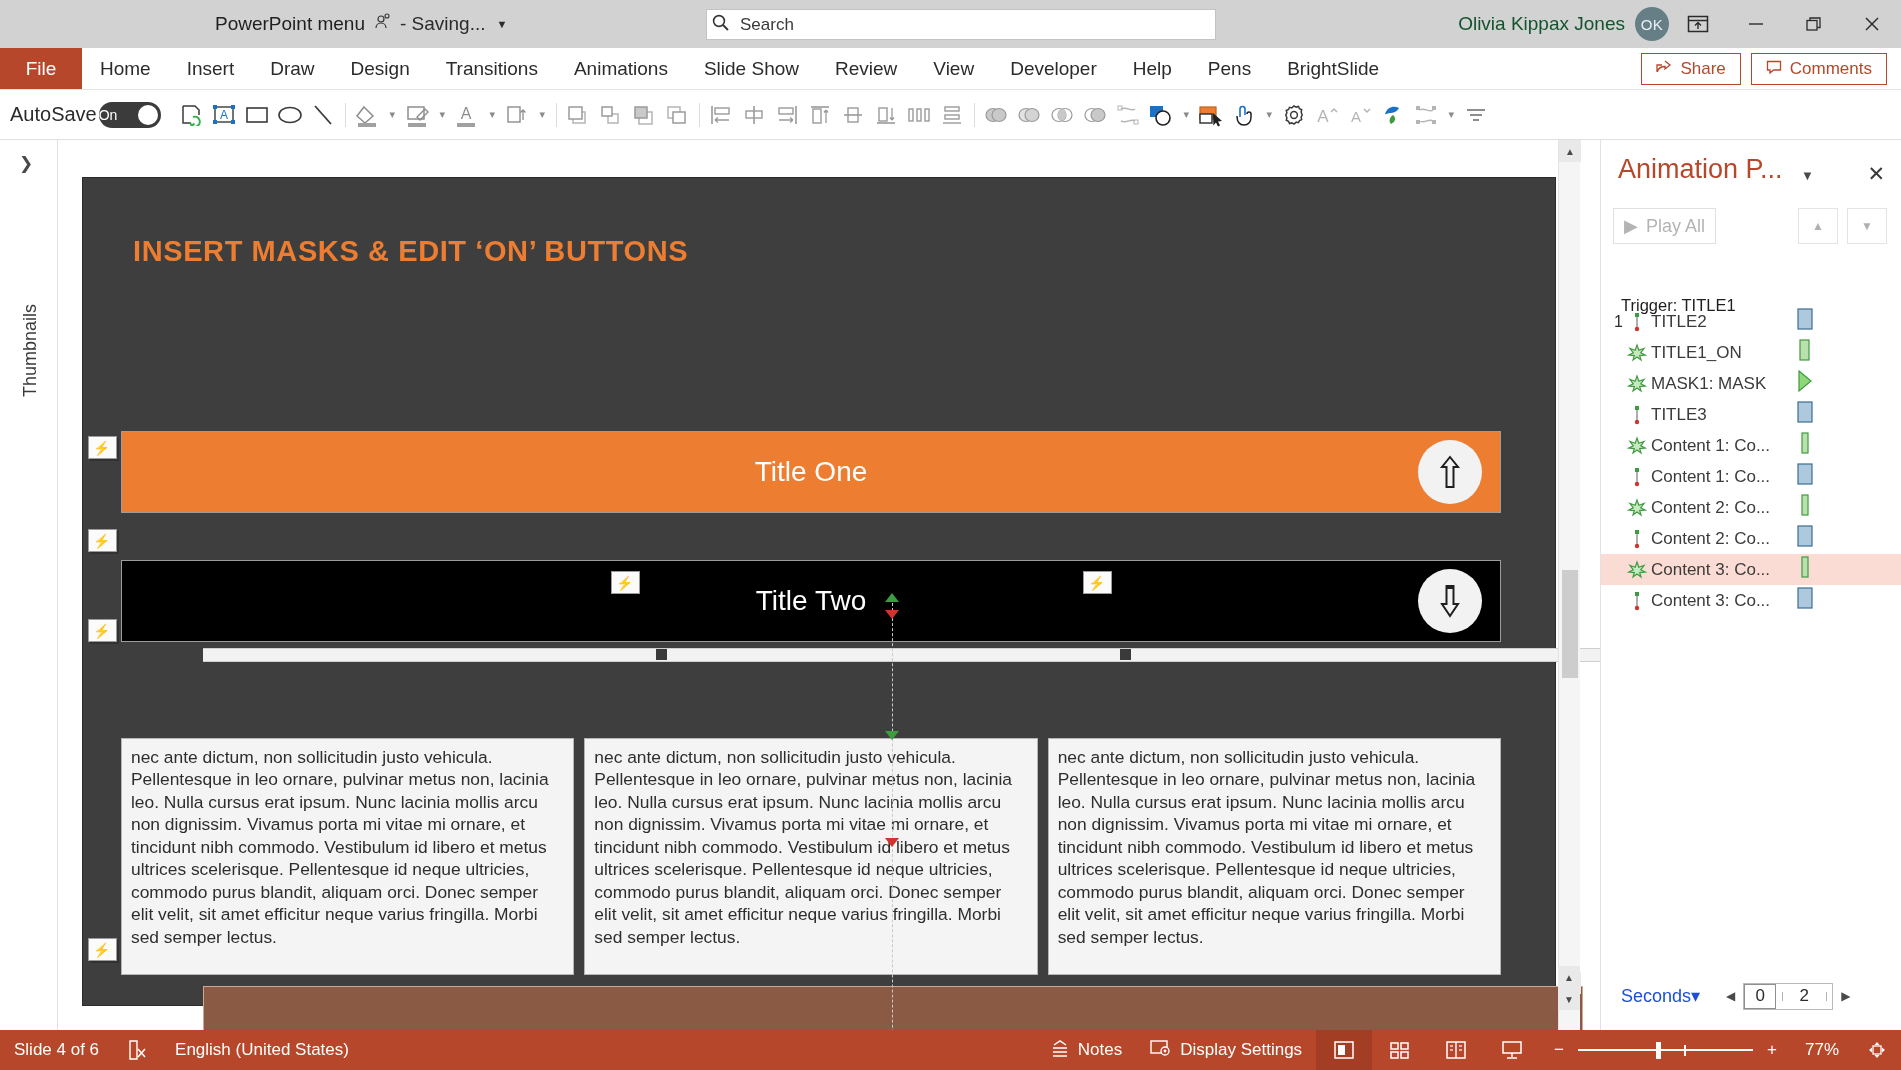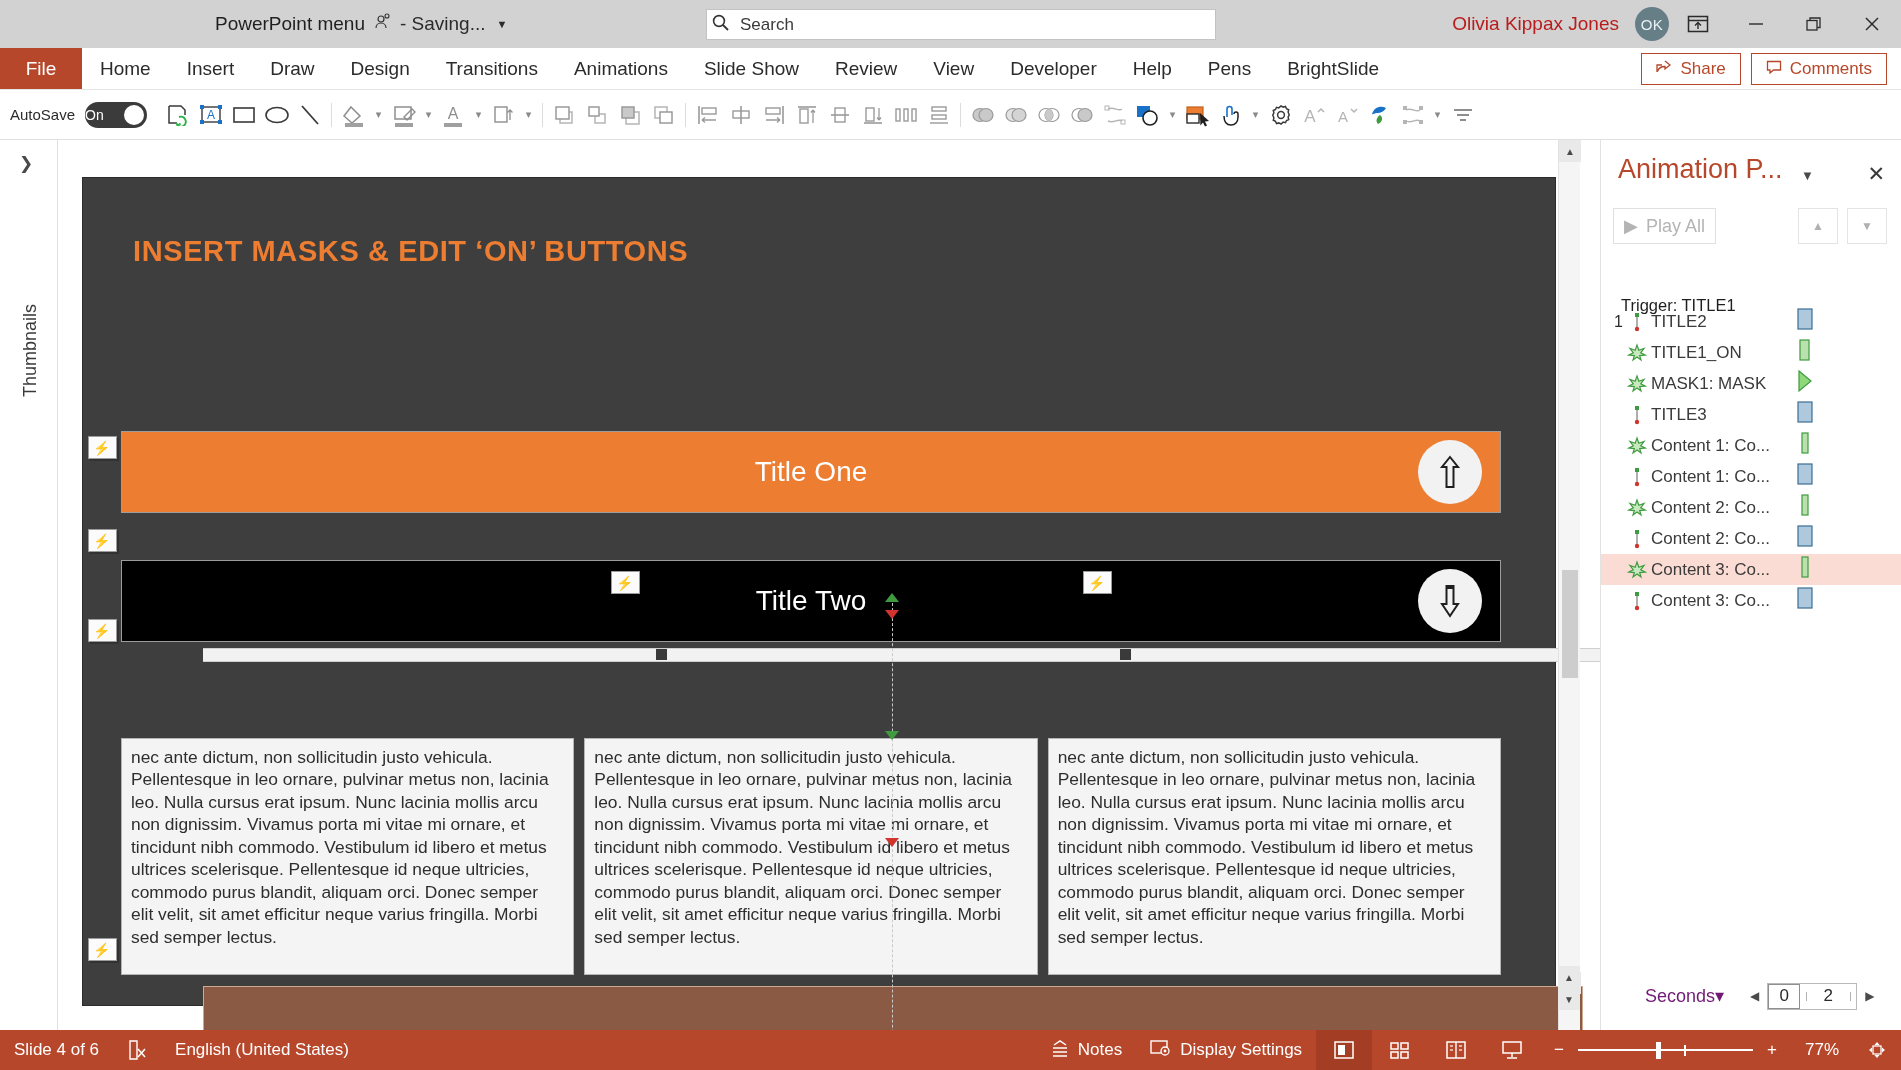--- a/index.html
+++ b/index.html
@@ -26,21 +26,21 @@
   .searchbox{
     position:absolute; left:706px; top:9px; width:510px; height:31px;
     background:#ffffff; border:1px solid #c3c3c3;
     display:flex; align-items:center; padding-left:4px; gap:10px;
   }
   .searchbox .ph{ font-size:17px; color:#3a3a3a; }
   .tb-right{
     position:absolute; right:0; top:0; height:48px;
     display:flex; align-items:center; gap:0px;
   }
-  .tb-user{ font-size:19px; color:#b91c1c; white-space:nowrap; margin-right:16px;}
+  .tb-user{ font-size:19px; color:#14532d; white-space:nowrap; margin-right:10px;}
   .avatar{
     width:34px;height:34px;border-radius:50%;
     background:#667e86;color:#e8f1f4;
     display:flex;align-items:center;justify-content:center;
     font-size:15px; letter-spacing:.5px;
   }
   .tb-btn{ width:58px;height:48px;display:flex;align-items:center;justify-content:center;}
   .tb-btn svg{ display:block; }
 
   
@@ -65,21 +65,21 @@
     height:32px; border:1px solid #b7472a; color:#b7472a; background:#fff;
     display:flex;align-items:center;gap:8px; padding:0 14px; font-size:17px;
   }
 
   
   .toolbar{
     position:absolute; left:0; top:90px; width:1901px; height:50px;
     background:#ffffff; border-bottom:1px solid #e0e0e0;
     display:flex; align-items:center; padding-left:10px;
   }
-  .autosave-lbl{ font-size:15px; color:#2b2b2b; margin-right:10px;}
+  .autosave-lbl{ font-size:20px; color:#2b2b2b; margin-right:2px;}
   .toggle{
     width:62px;height:26px;border-radius:13px;background:#3b3b3b;
     display:flex;align-items:center; position:relative; margin-right:14px;
   }
   .toggle .t-txt{ color:#fff;font-size:14px; }
   .toggle .knob{ position:absolute; right:3px; width:20px;height:20px;border-radius:50%;background:#fff;}
   .ticon{
     width:33px;height:40px; display:flex;align-items:center;justify-content:center;
     flex:0 0 auto;
   }
@@ -201,21 +201,21 @@
   }
   .ap-row.sel{ background:#fbdcd4; }
   .ap-num{ width:22px; text-align:right; font-size:16px; color:#2e2e2e;}
   .ap-ic{ width:28px; display:flex; align-items:center; justify-content:center;}
   .ap-lbl{ white-space:nowrap; }
   .ap-bar{ position:absolute; left:196px; }
   .ap-sec{
     position:absolute; left:0; bottom:34px; width:301px; height:40px;
     display:flex; align-items:center;
   }
-  .ap-sec-lbl{ margin-left:44px; font-size:18px;color:#701a75;}
+  .ap-sec-lbl{ margin-left:20px; font-size:18px;color:#1d4ed8;}
   .spin{
     margin-left:26px; display:flex; align-items:center; gap:8px;
   }
   .spin-box{ display:flex; border:1px solid #b9b9b9; height:27px; align-items:stretch;}
   .spin-cell{ width:32px; display:flex;align-items:center;justify-content:center;font-size:17px;color:#2b2b2b;}
   .spin-cell.act{ border:1px solid #8f8f8f; }
   .spin-tick{ width:12px; display:flex;align-items:center;justify-content:center;font-size:9px;color:#9a9a9a;}
   .spin-arrow{ font-size:12px;color:#4a4a4a;}
 
   

